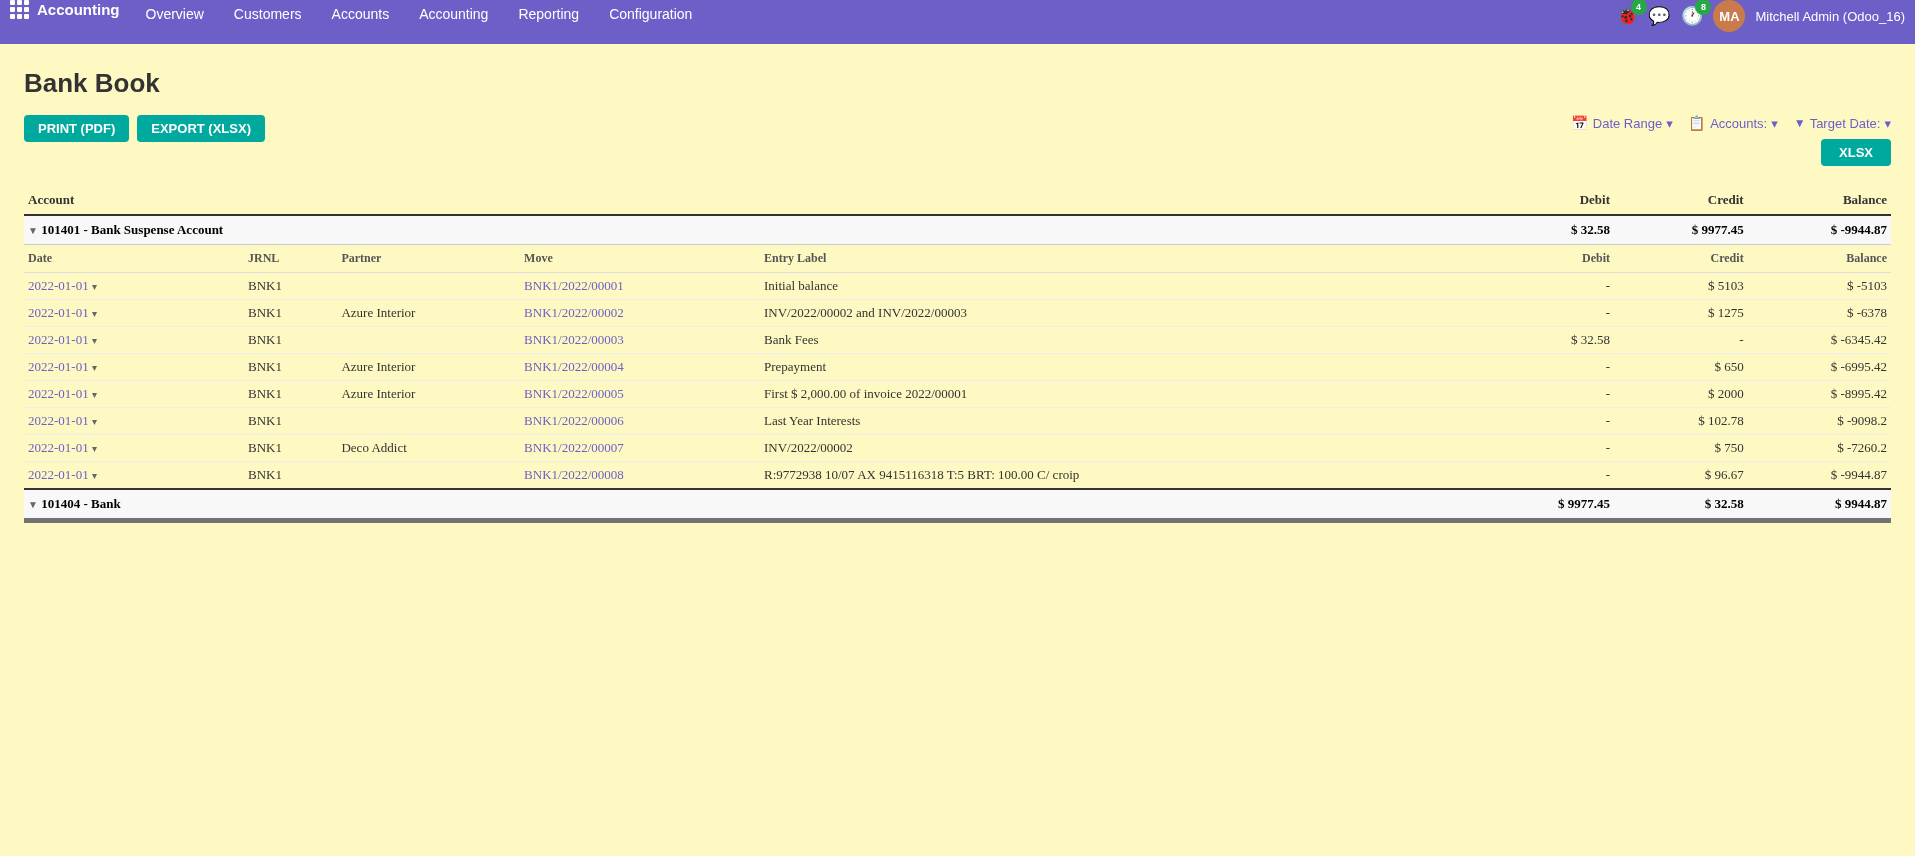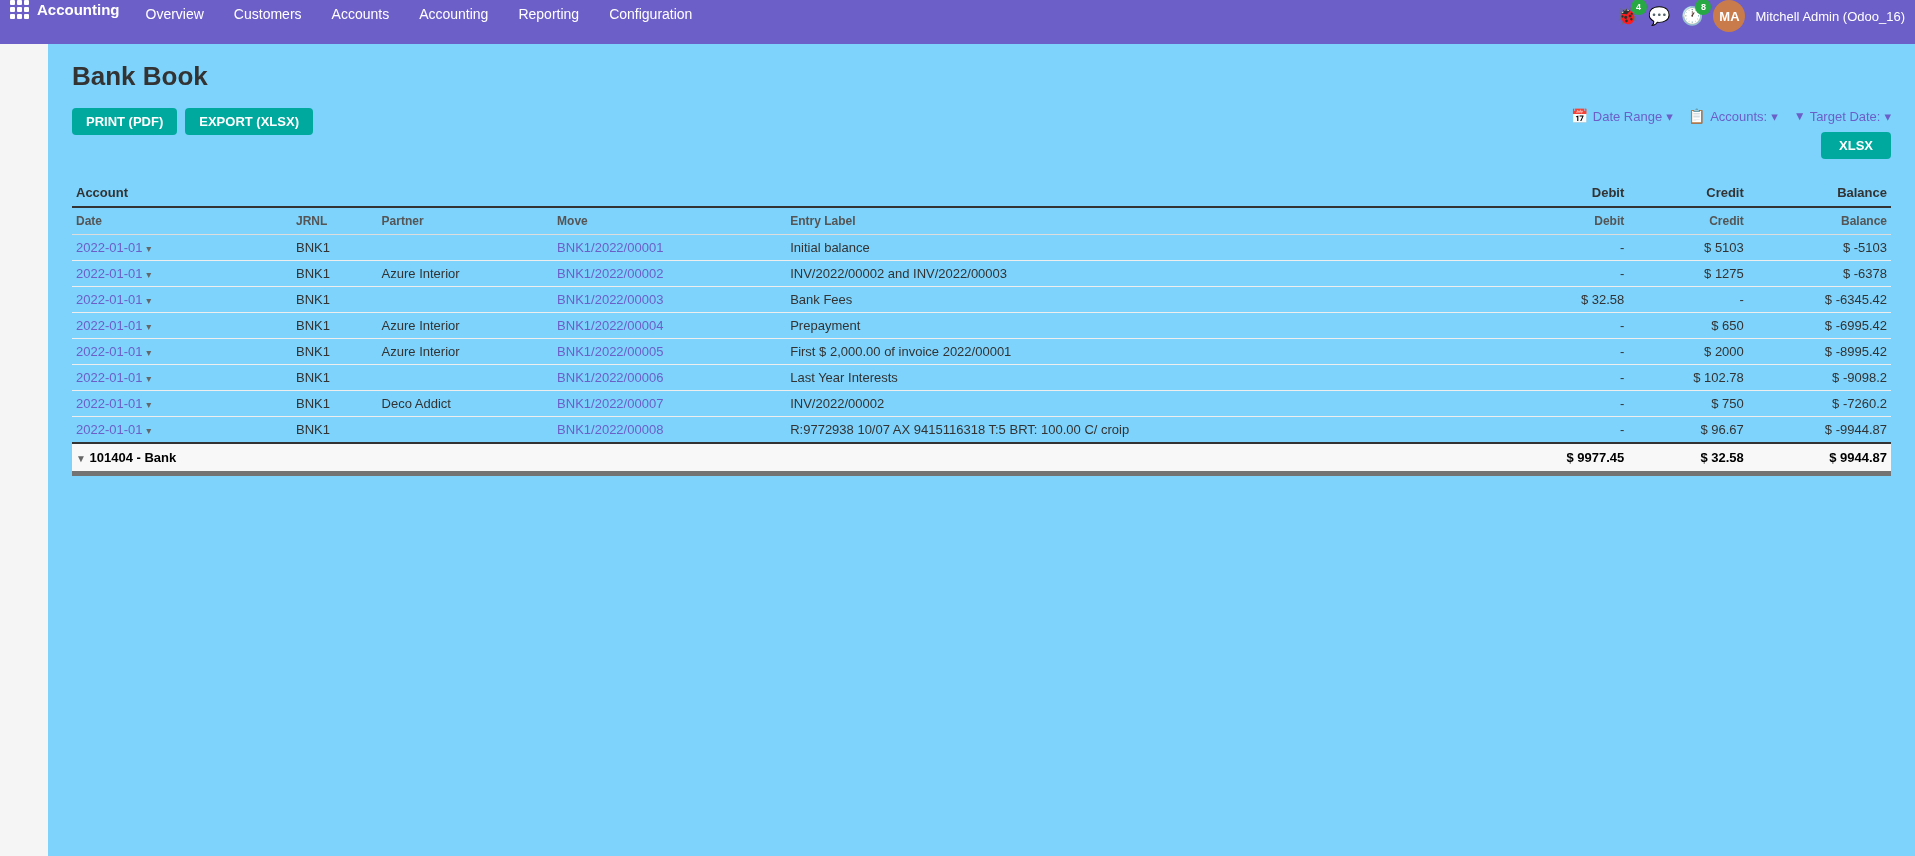--- a/index.html
+++ b/index.html
@@ -75,24 +75,23 @@
       border-radius: 50%;
       background: #c97b4b;
       display: flex; align-items: center; justify-content: center;
       color: white; font-weight: bold; font-size: 13px;
       cursor: pointer;
     }
     .user-label { color: white; font-size: 13px; cursor: pointer; }
 
     
     .main-content {
-      padding: 17px 24px;
-      background: #7dd3fc;
+      padding: 24px 24px;
+      background: #fef9c3;
       min-height: calc(100vh - 44px);
-      margin-left: 48px;
     }
 
     .page-title {
       font-size: 26px;
       font-weight: bold;
       color: #333;
       margin-bottom: 16px;
     }
 
     .toolbar {
@@ -145,20 +144,21 @@
       cursor: pointer;
       font-size: 13px;
       font-weight: bold;
     }
 
     
     .report-table {
       width: 100%;
       border-collapse: collapse;
       font-size: 13px;
+      font-family: Liberation Serif, serif;
     }
 
     .report-table th {
       text-align: left;
       font-weight: bold;
       padding: 6px 4px;
       border-bottom: 2px solid #333;
       color: #333;
     }
     .report-table th.num { text-align: right; }
@@ -289,20 +289,29 @@
       <tr>
         <th class="col-account">Account</th>
         <th colspan="4"></th>
         <th class="num">Debit</th>
         <th class="num">Credit</th>
         <th class="num">Balance</th>
       </tr>
     </thead>
     <tbody>
 
+      <tr class="group-row">
+        <td colspan="5">
+          <span class="chevron">▼</span>
+          <span>101401 - Bank Suspense Account</span>
+        </td>
+        <td class="num">$ 32.58</td>
+        <td class="num">$ 9977.45</td>
+        <td class="num">$ -9944.87</td>
+      </tr>
 
       <tr class="subheader-row">
         <td>Date</td>
         <td>JRNL</td>
         <td>Partner</td>
         <td>Move</td>
         <td>Entry Label</td>
         <td class="num">Debit</td>
         <td class="num">Credit</td>
         <td class="num">Balance</td>

